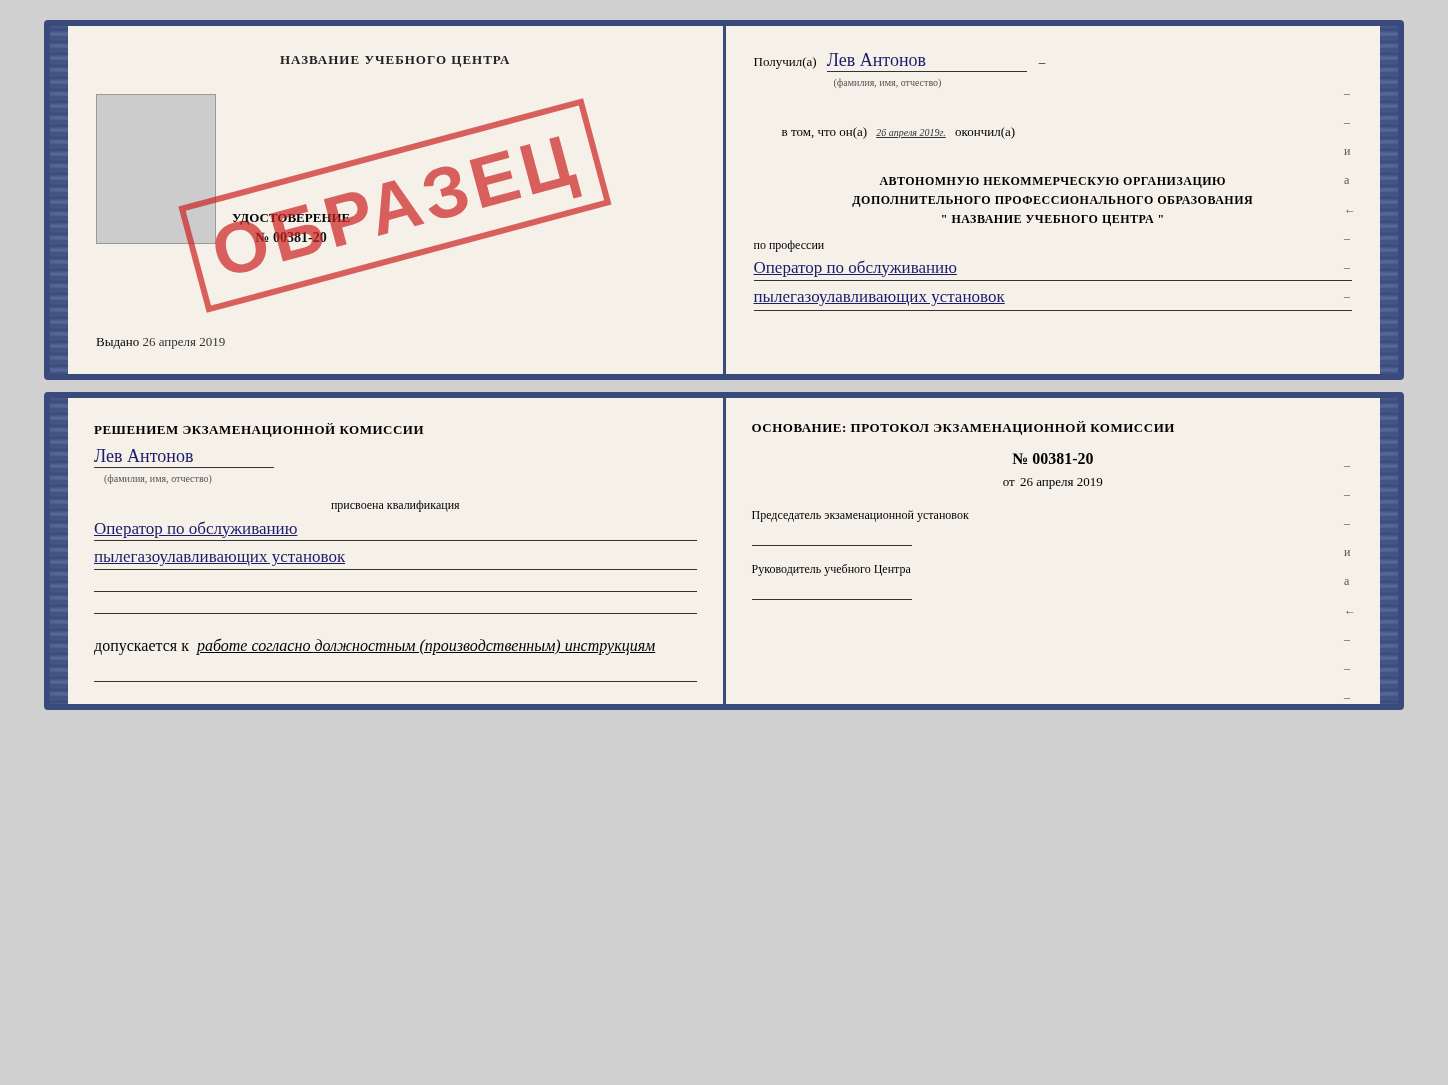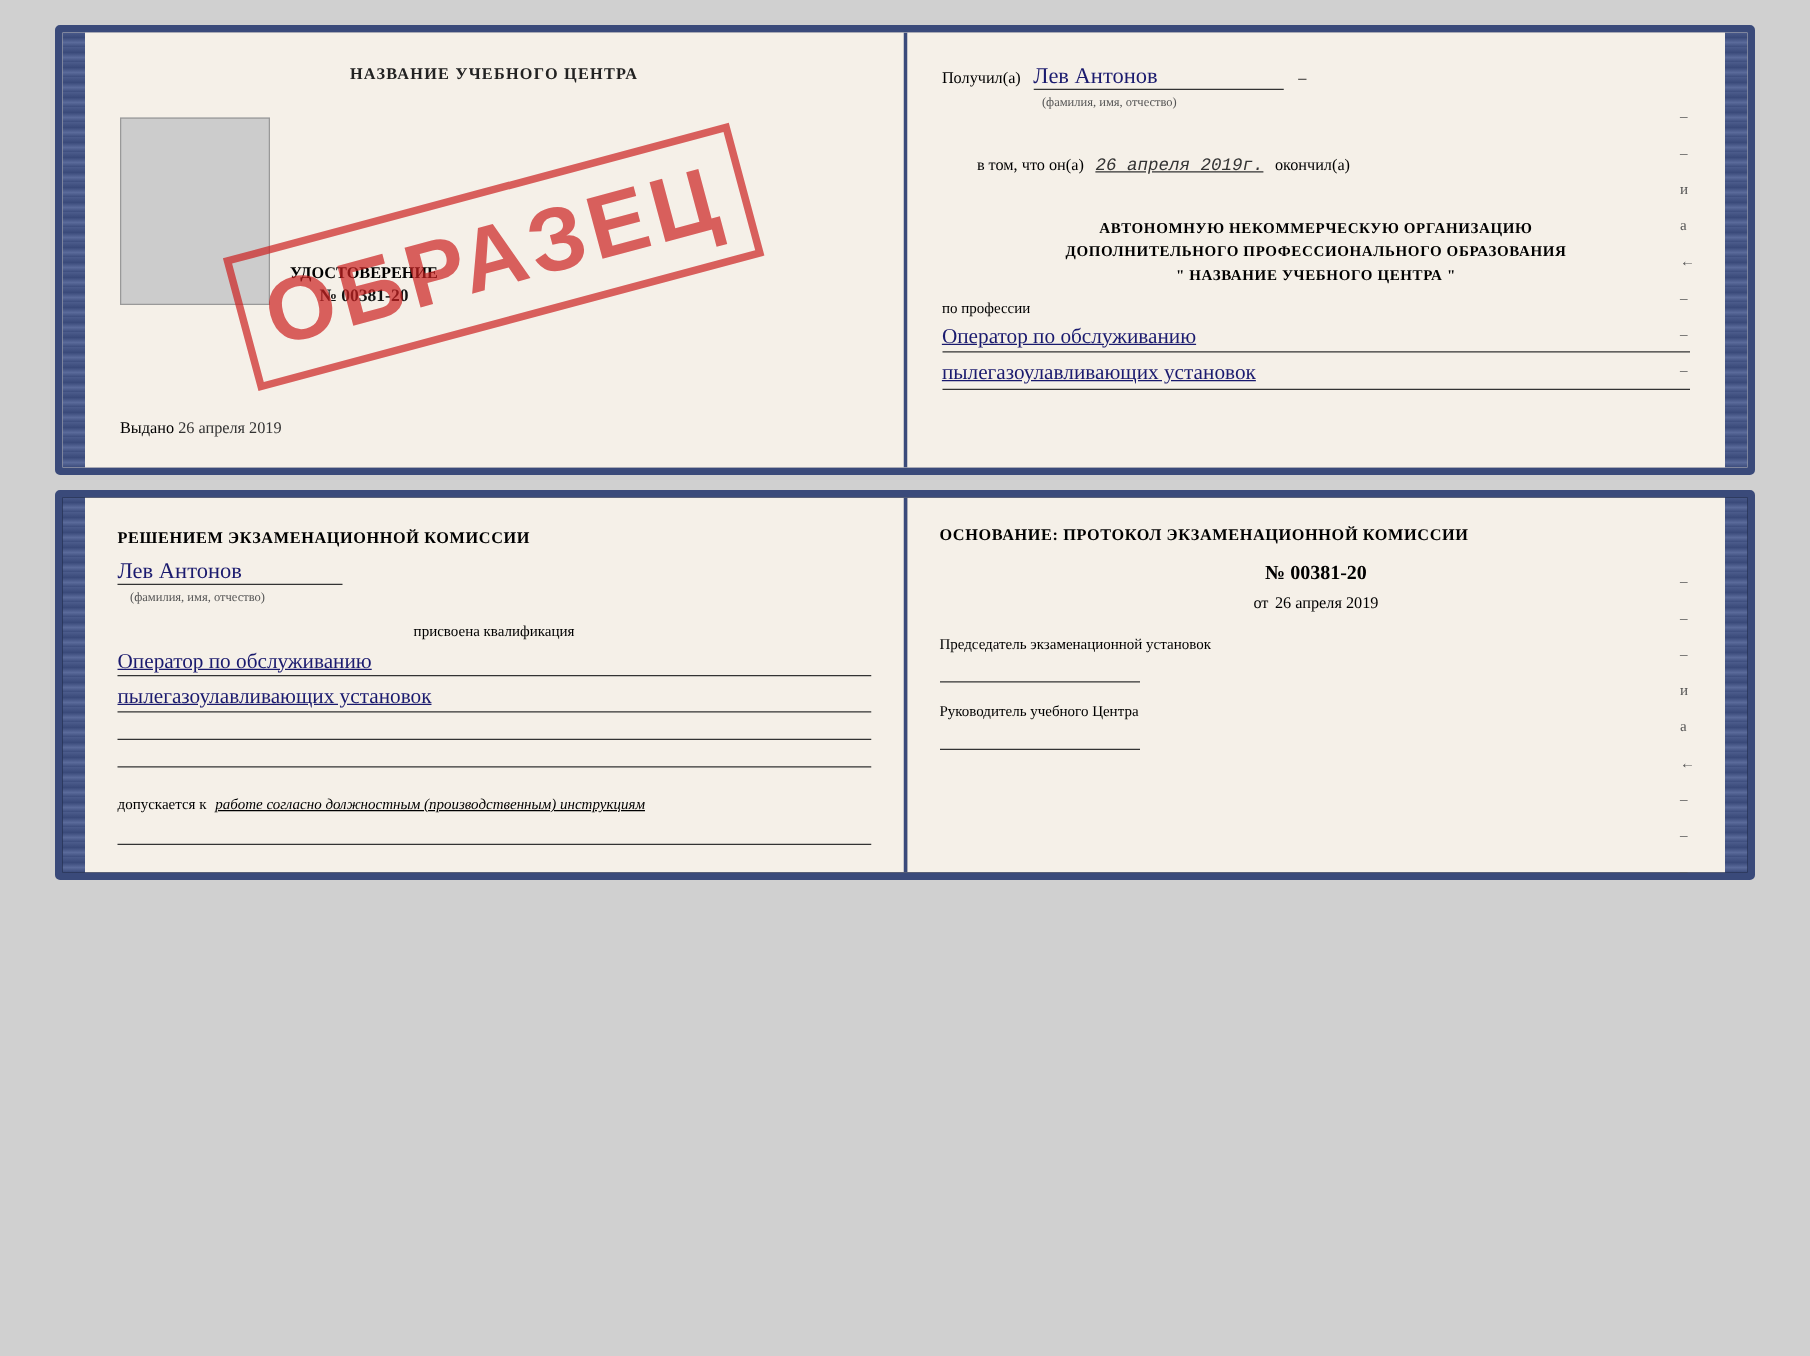--- a/index.html
+++ b/index.html
@@ -154,22 +154,22 @@
       text-align: center;
       display: block;
       margin-top: 2px;
     }
 
     .cert-right .date-line {
       font-size: 13px;
       margin: 14px 0 8px;
     }
     .cert-right .date-handwritten {
-      font-family: Liberation Mono, monospace;
-      font-size: 14px;
+      font-family: Liberation Serif, serif;
+      font-size: 10px;
       color: #333;
       font-style: italic;
       text-decoration: underline;
     }
 
     .cert-right .org-block {
       text-align: center;
       font-size: 12px;
       font-weight: bold;
       text-transform: uppercase;
@@ -205,21 +205,21 @@
     .middle-label {
       font-size: 13px;
       color: #222;
       padding: 8px 0;
       text-align: left;
     }
 
     
     .doc2-spread {
       display: flex;
-      background: #0f172a;
+      background: #bef264;
       border: 6px solid #3a4a7a;
       border-radius: 4px;
       position: relative;
       overflow: hidden;
     }
 
     .doc2-left, .doc2-right {
       flex: 1;
       padding: 22px 26px;
       position: relative;
@@ -430,21 +430,21 @@
       <div class="qualification-label" style="font-size:12px;margin:12px 0 4px;text-align:center;">присвоена квалификация</div>
       <div class="qual-line" style="border-bottom:1px solid #333;margin-bottom:4px;">
         <span class="qual-handwritten" style="font-family:'Segoe UI',cursive;font-size:17px;color:#1a1a6e;display:block;line-height:1.4;text-decoration:underline;">Оператор по обслуживанию</span>
       </div>
       <div class="qual-line" style="border-bottom:1px solid #333;margin-bottom:4px;">
         <span class="qual-handwritten" style="font-family:'Segoe UI',cursive;font-size:17px;color:#1a1a6e;display:block;line-height:1.4;text-decoration:underline;">пылегазоулавливающих установок</span>
       </div>
       <div style="border-bottom:1px solid #333;height:18px;margin-bottom:4px;"></div>
       <div style="border-bottom:1px solid #333;height:18px;margin-bottom:16px;"></div>
 
-      <div class="допускается-line" style="font-size:12px;line-height:1.5;">
+      <div class="допускается-line" style="font-size:16px;line-height:1.5;">
         <span>допускается к</span>
         <span class="допускается-italic" style="font-style:italic;text-decoration:underline;margin-left:4px;">работе согласно должностным (производственным) инструкциям</span>
       </div>
       <div style="border-bottom:1px solid #333;height:18px;margin-top:6px;"></div>
     </div>
 
     <div class="doc2-right">
       <div class="osnov-label" style="font-size:13px;font-weight:bold;letter-spacing:0.5px;margin-bottom:14px;text-transform:uppercase;">Основание: протокол экзаменационной комиссии</div>
       <div class="protocol-number" style="font-size:16px;font-weight:bold;text-align:center;margin-bottom:6px;">№  00381-20</div>
       <div class="protocol-date" style="font-size:13px;text-align:center;margin-bottom:16px;">

